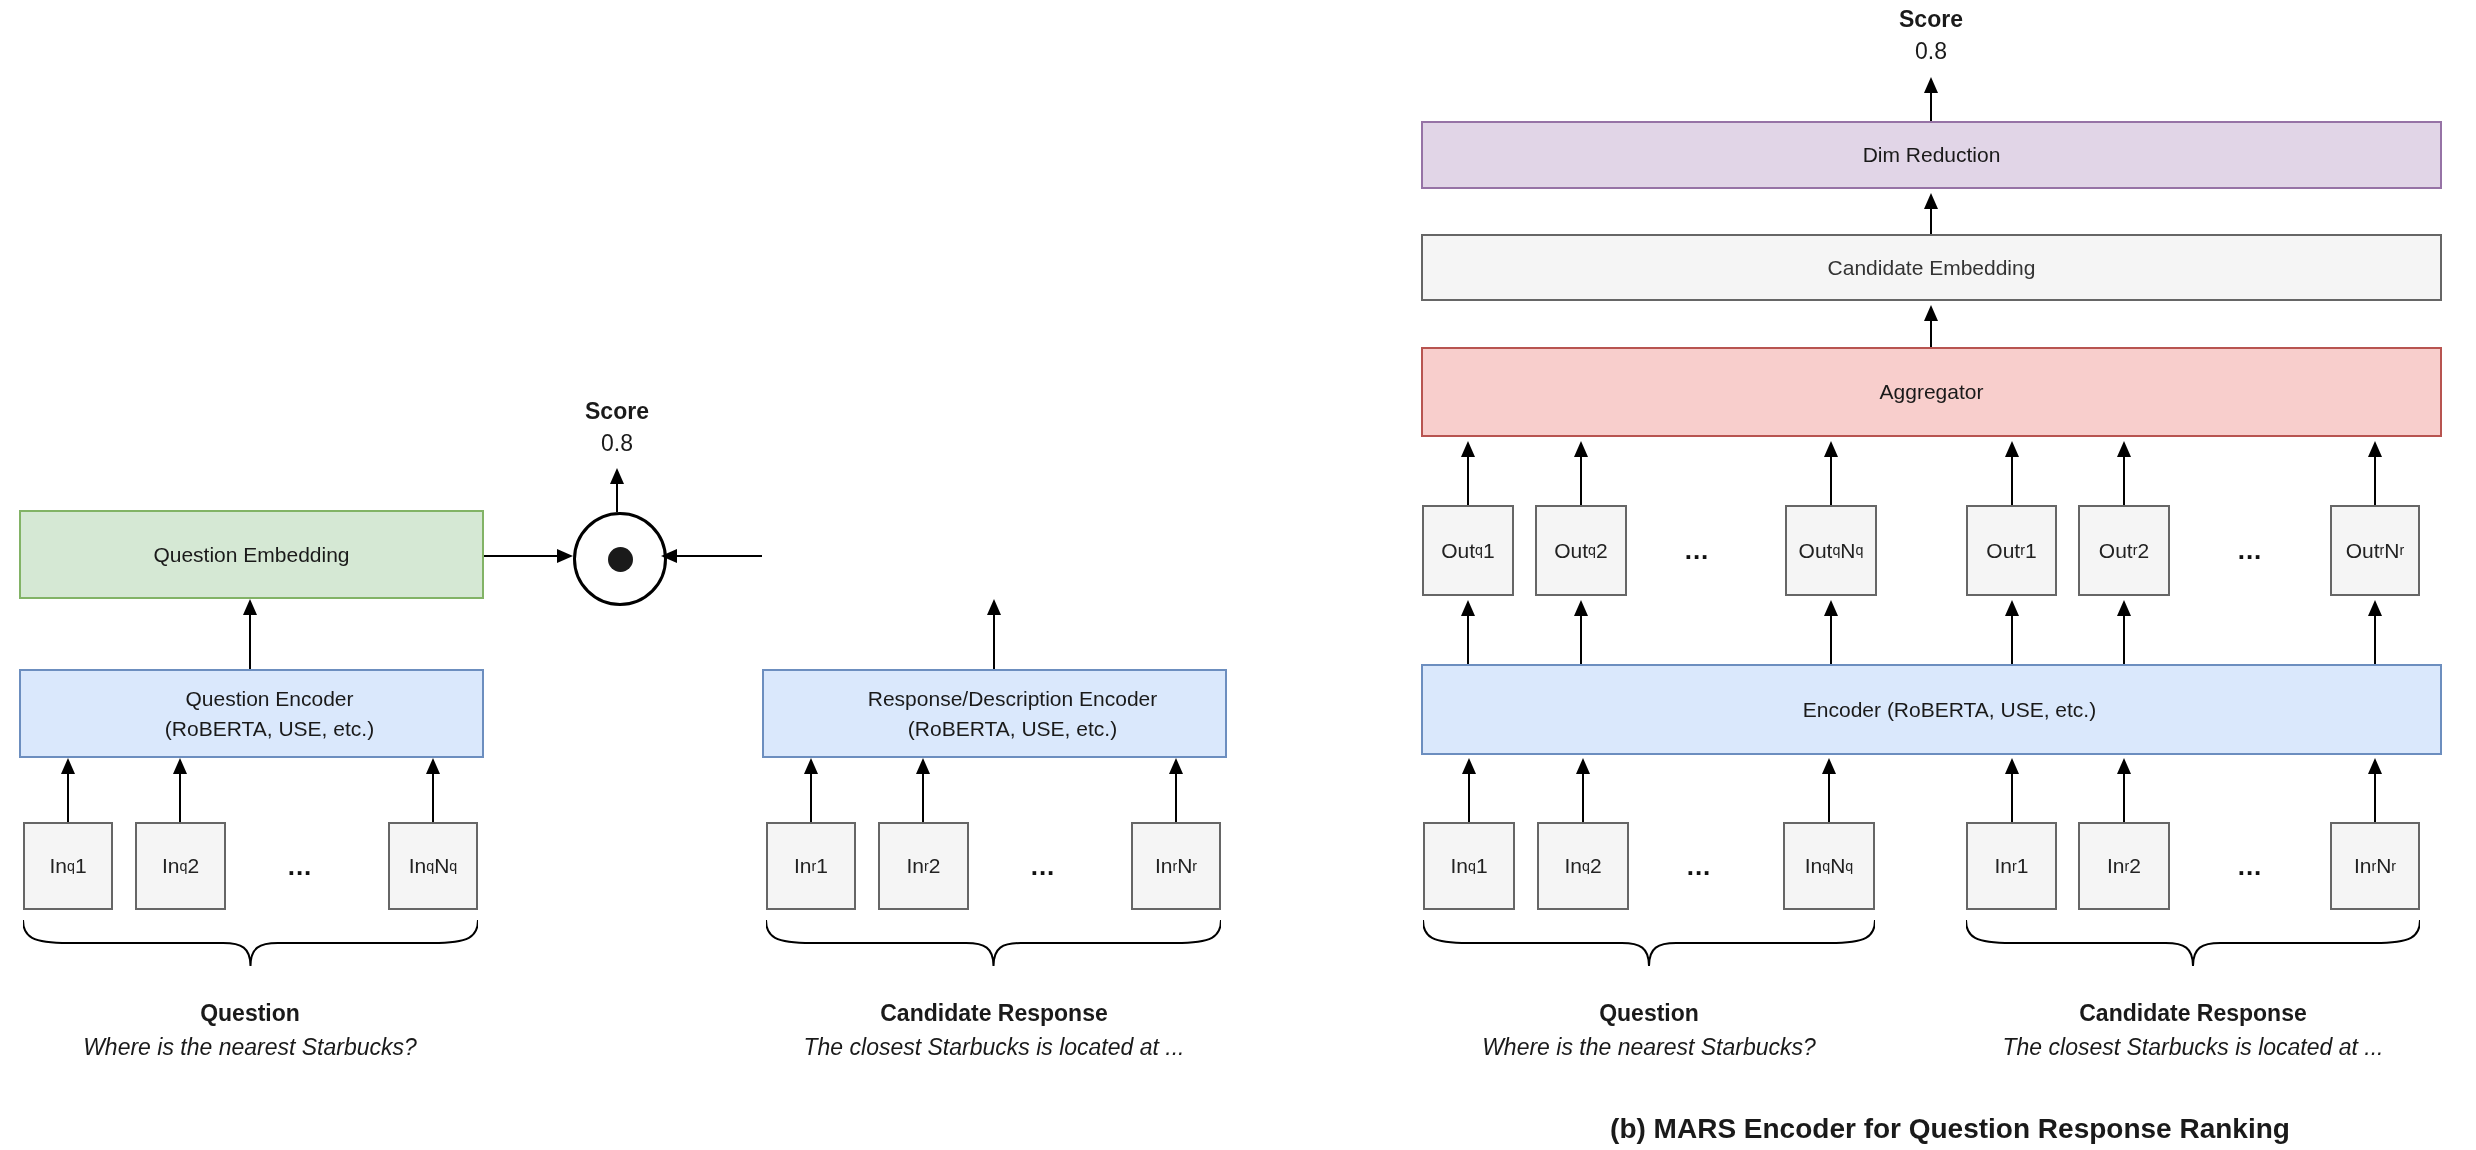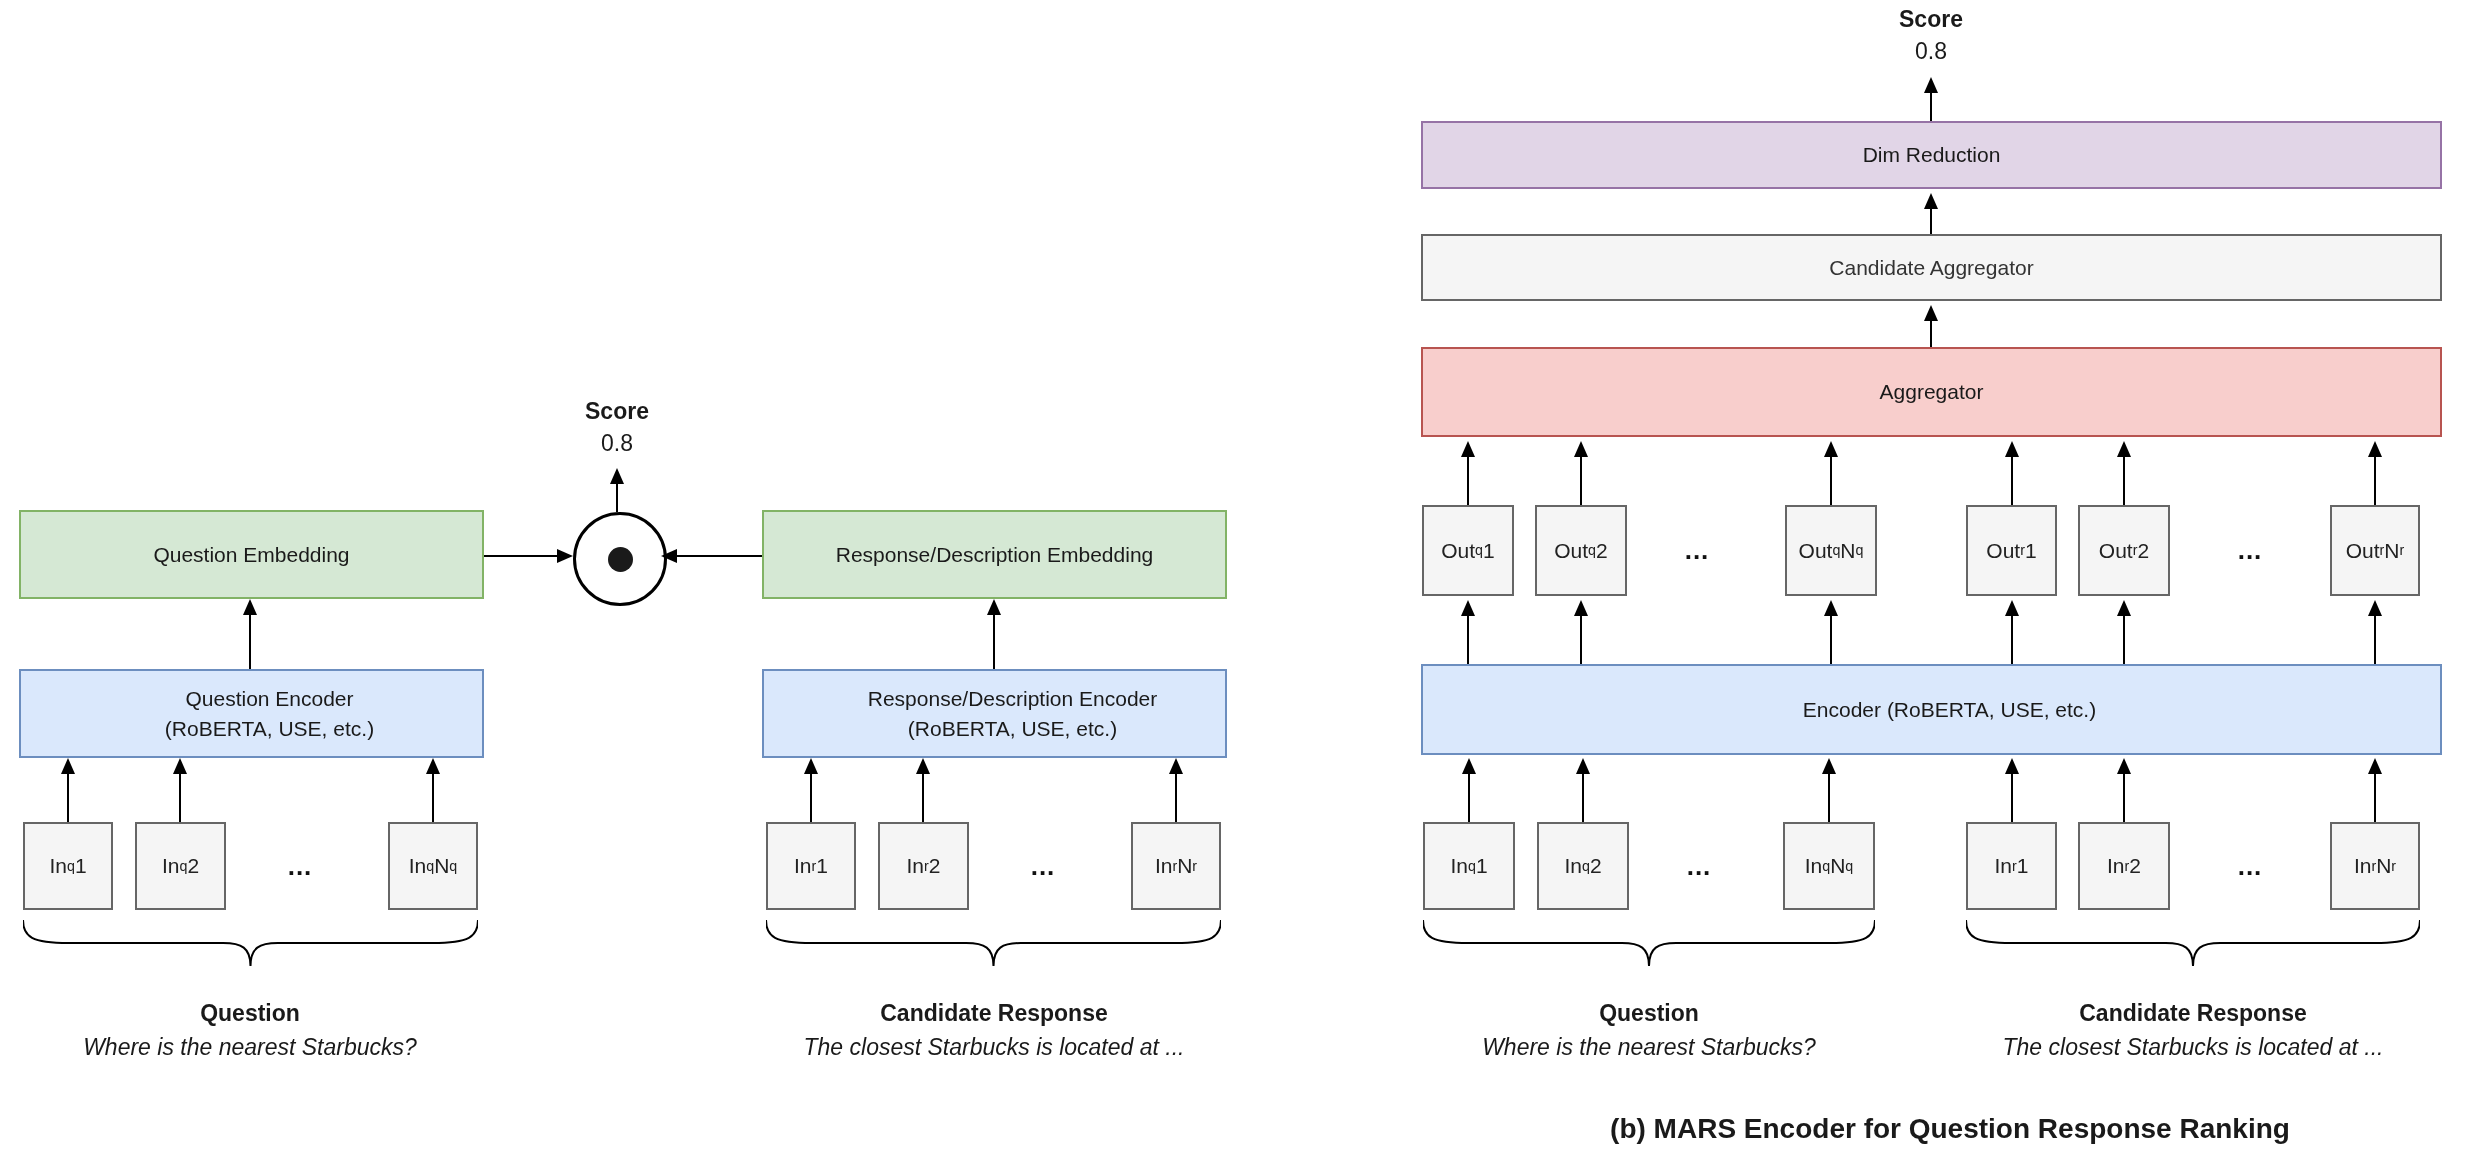--- a/index.html
+++ b/index.html
@@ -124,23 +124,20 @@
   <div class="score-value" style="left:617px;top:430px;">0.8</div>
   <div class="arrow-right" style="left:484px;top:548px;width:89px;">
       <span class="shaft"></span>
       <span class="head"></span>
     </div>
   <div class="arrow-left" style="left:661px;top:548px;width:101px;">
       <span class="shaft"></span>
       <span class="head"></span>
     </div>
 
-  <div class="box green" style="left:762px;top:510px;width:465px;height:89px;">
-    <span>Response/Description Embedding</span>
-  </div>
   <div class="box blue" style="left:762px;top:669px;width:465px;height:89px;">
     <span>Response/Description Encoder</span>
     <span>(RoBERTA, USE, etc.)</span>
   </div>
 
   <div class="sbox" style="left:766px;top:822px;width:90px;height:88px;">
     <span>In</span>
       <span class="sub">r</span>
       <span>1</span>
   </div>
@@ -200,21 +197,21 @@
 
   <div class="box purple" style="left:1421px;top:121px;width:1021px;height:68px;">
     <span>Dim Reduction</span>
   </div>
   <div class="arrow-up" style="left:1923px;top:193px;height:41px;">
       <span class="head"></span>
       <span class="shaft"></span>
     </div>
 
   <div class="box gray" style="left:1421px;top:234px;width:1021px;height:67px;">
-    <span>Candidate Aggregator</span>
+    <span>Candidate Embedding</span>
   </div>
   <div class="arrow-up" style="left:1923px;top:305px;height:42px;">
       <span class="head"></span>
       <span class="shaft"></span>
     </div>
 
   <div class="box red" style="left:1421px;top:347px;width:1021px;height:90px;">
     <span>Aggregator</span>
   </div>
 

